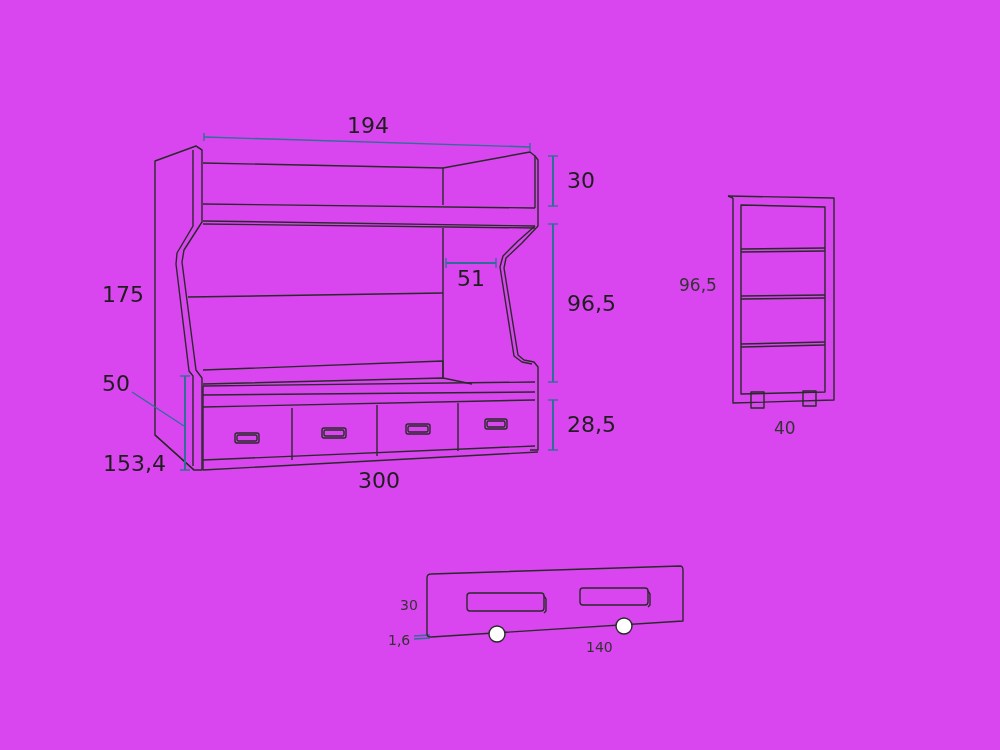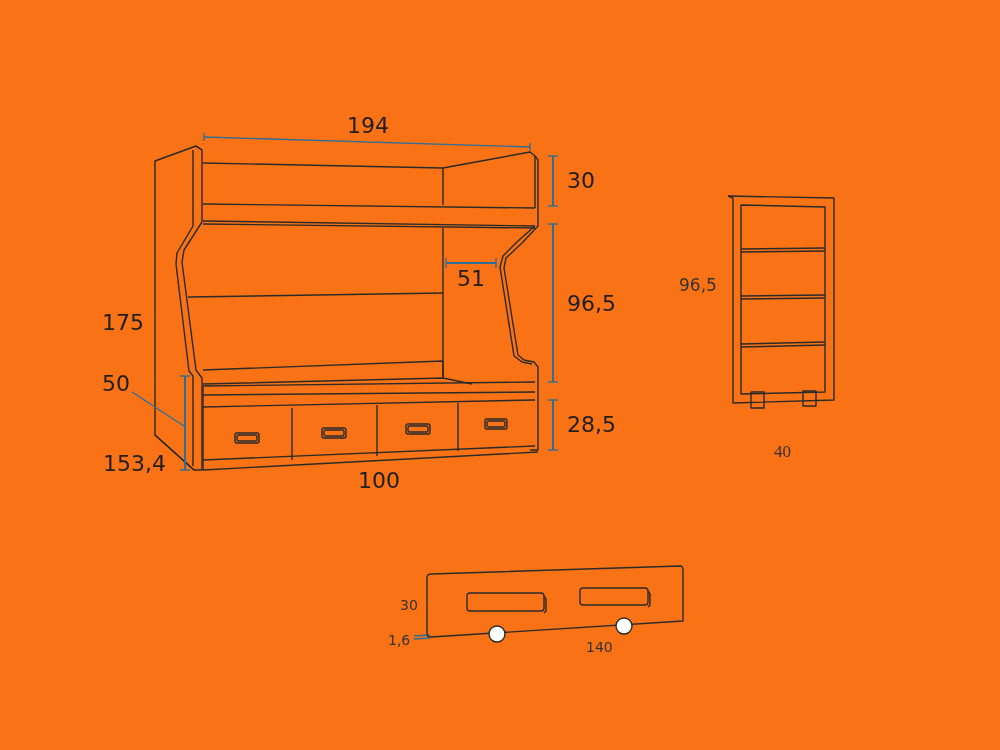--- a/index.html
+++ b/index.html
@@ -1,16 +1,16 @@
 <!DOCTYPE html>
 <html><head>
 <meta charset="utf-8">
 <style>
   html,body{margin:0;padding:0;background:#fff;}
-  #canvas{position:relative;width:1000px;height:750px;background:#f97316;overflow:hidden;}
+  #canvas{position:relative;width:1000px;height:750px;background:#d946ef;overflow:hidden;}
   svg{position:absolute;left:0;top:0;}
   .lbl{position:absolute;font-family:"DejaVu Sans",sans-serif;color:#1e1e1e;white-space:nowrap;line-height:1;}
   .big{font-size:22px;}
   .mid{font-size:17px;color:#333;}
   .sm{font-size:14px;color:#333;}
 </style>
 </head>
 <body>
 
 <div id="canvas">
@@ -119,24 +119,24 @@
     <circle cx="497" cy="634" r="8" fill="#fff"></circle>
     <circle cx="624" cy="626" r="8" fill="#fff"></circle>
   </g>
 </svg>
 
 <span class="lbl big" style="left:347px;top:115px;">194</span>
 <span class="lbl big" style="left:567px;top:170px;">30</span>
 <span class="lbl big" style="left:457px;top:268px;">51</span>
 <span class="lbl big" style="left:567px;top:293px;">96,5</span>
 <span class="lbl big" style="left:567px;top:414px;">28,5</span>
-<span class="lbl big" style="left:102px;top:284px;margin-top:28px;">175</span>
+<span class="lbl big" style="left:102px;top:284px;">175</span>
 <span class="lbl big" style="left:102px;top:373px;text-align:right;">50</span>
 <span class="lbl big" style="left:103px;top:453px;">153,4</span>
-<span class="lbl big" style="left:358px;top:470px;">100</span>
+<span class="lbl big" style="left:358px;top:470px;">300</span>
 
 <span class="lbl mid" style="left:679px;top:277px;">96,5</span>
-<span class="lbl mid" style="left:774px;top:443px;font-family:Liberation Serif, serif;">40</span>
+<span class="lbl mid" style="left:774px;top:420px;">40</span>
 
 <span class="lbl sm" style="left:400px;top:598px;">30</span>
 <span class="lbl sm" style="left:388px;top:633px;">1,6</span>
 <span class="lbl sm" style="left:550px;top:640px;margin-left:36px;">140</span>
 </div>
 
 </body></html>

